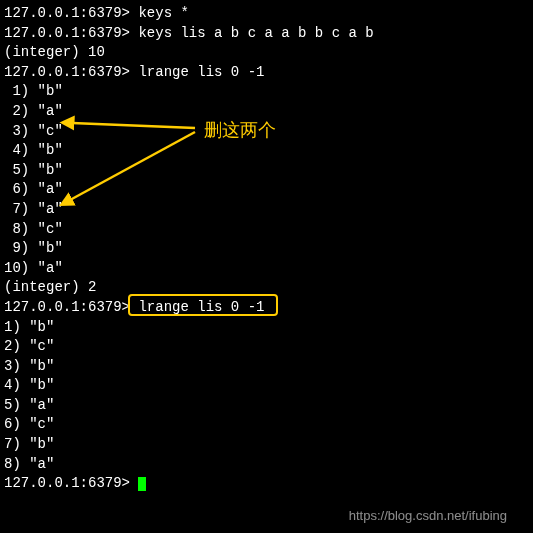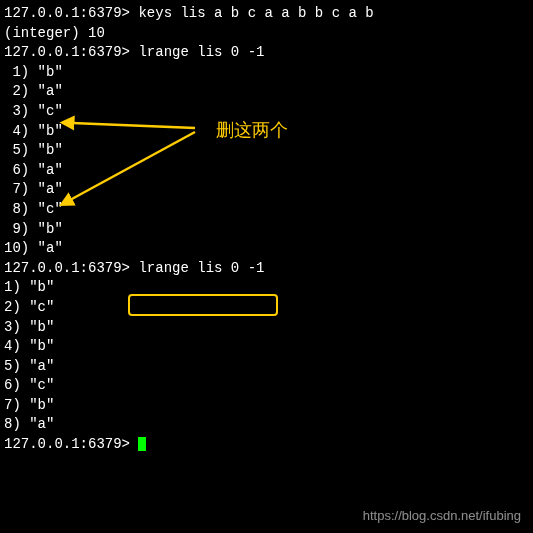--- a/index.html
+++ b/index.html
@@ -39,44 +39,46 @@
       font-weight: 500;
     }
     .highlight-box {
       position: absolute;
       border: 2px solid #ffcc00;
       border-radius: 4px;
     }
     .watermark {
       position: absolute;
       bottom: 8px;
-      right: 12px;
+      right: 26px;
       color: rgba(255,255,255,0.55);
       font-family: sans-serif;
       font-size: 13px;
       z-index: 3;
     }
   </style>
 </head>
 <body>
 
 <div class="terminal">
+  <div class="line"><span>127.0.0.1:6379&gt;</span><span> keys *</span></div>
   <div class="line"><span>127.0.0.1:6379&gt;</span><span> keys lis a b c a a b b c a b</span></div>
   <div class="line">(integer) 10</div>
   <div class="line"><span>127.0.0.1:6379&gt;</span><span> lrange lis 0 -1</span></div>
   <div class="line"> 1) "b"</div>
   <div class="line"> 2) "a"</div>
   <div class="line"> 3) "c"</div>
   <div class="line"> 4) "b"</div>
   <div class="line"> 5) "b"</div>
   <div class="line"> 6) "a"</div>
   <div class="line"> 7) "a"</div>
   <div class="line"> 8) "c"</div>
   <div class="line"> 9) "b"</div>
   <div class="line">10) "a"</div>
+  <div class="line">(integer) 2</div>
   <div class="line"><span>127.0.0.1:6379&gt;</span><span> lrange lis 0 -1</span></div>
   <div class="line">1) "b"</div>
   <div class="line">2) "c"</div>
   <div class="line">3) "b"</div>
   <div class="line">4) "b"</div>
   <div class="line">5) "a"</div>
   <div class="line">6) "c"</div>
   <div class="line">7) "b"</div>
   <div class="line">8) "a"</div>
   <div class="line"><span>127.0.0.1:6379&gt;</span> <span class="cursor"></span></div>
@@ -85,17 +87,17 @@
 <div class="annotation-layer">
   <svg width="533" height="533" style="position:absolute;top:0;left:0;">
     <defs>
       <marker id="arrowhead" markerWidth="8" markerHeight="8" refX="1" refY="3" orient="auto">
         <polygon points="0 0, 6 3, 0 6" fill="#ffcc00"></polygon>
       </marker>
     </defs>
     <line x1="195" y1="128" x2="72" y2="123" stroke="#ffcc00" stroke-width="2.5" marker-end="url(#arrowhead)"></line>
     <line x1="195" y1="132" x2="70" y2="200" stroke="#ffcc00" stroke-width="2.5" marker-end="url(#arrowhead)"></line>
   </svg>
-  <div class="annotation-text" style="left:216px;top:118px;">删这两个</div>
+  <div class="annotation-text" style="left:204px;top:118px;">删这两个</div>
   <div class="highlight-box" style="left:128px;top:294px;width:150px;height:22px;"></div>
 </div>
 
 <div class="watermark">https://blog.csdn.net/ifubing</div>
 
 </body></html>

